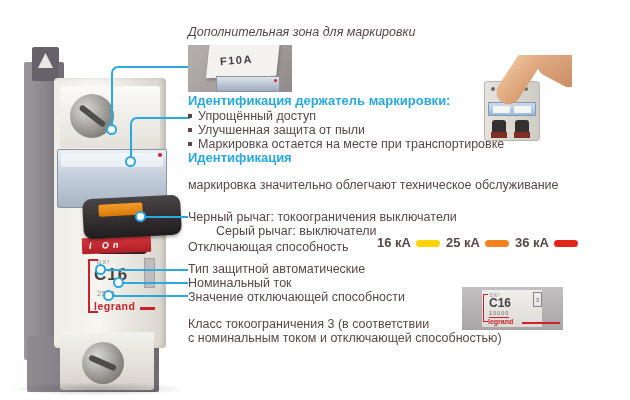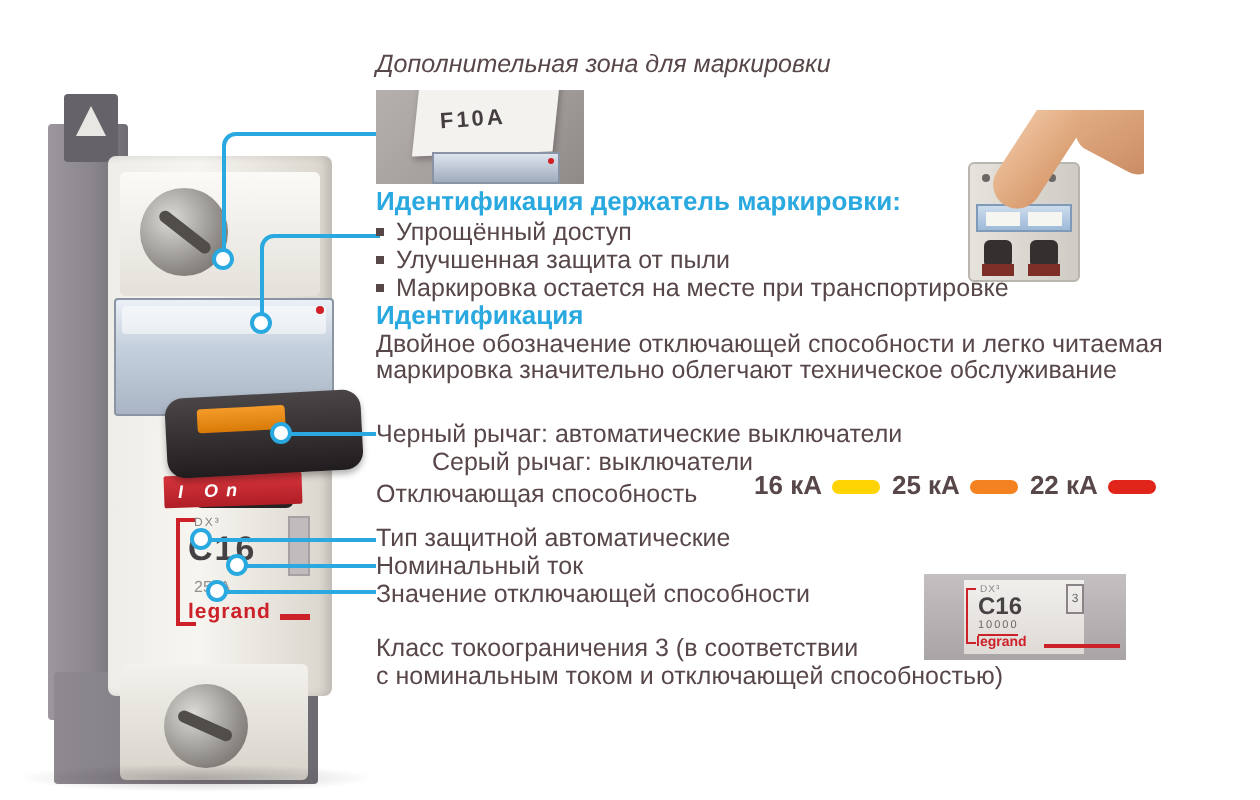--- a/index.html
+++ b/index.html
@@ -202,33 +202,32 @@
   <div class="bullet-row" style="left:188px;top:109px;">
     <span class="blt"></span>
     <span>Упрощённый доступ</span>
   </div>
   <div class="bullet-row" style="left:188px;top:137px;">
     <span class="blt"></span>
     <span>Маркировка остается на месте при транспортировке</span>
   </div>
 
   <div class="h" style="left:188px;top:151px;">Идентификация</div>
-  <div class="t" style="left:188px;top:165px;">Двойное обозначение отключающей способности и легко читаемая</div>
   <div class="t" style="left:188px;top:178px;">маркировка значительно облегчают техническое обслуживание</div>
 
-  <div class="t" style="left:188px;top:210px;">Черный рычаг: автоматические выключатели</div>
+  <div class="t" style="left:188px;top:210px;">Черный рычаг: токоограничения выключатели</div>
   <div class="t" style="left:188px;top:224px;margin-left:28px;">Серый рычаг: выключатели</div>
   <div class="t" style="left:188px;top:240px;">Отключающая способность</div>
 
   <div class="badges">
     <span class="badge-label">16 кА</span>
     <span class="chip" style="background-color: rgb(255, 212, 0);"></span>
     <span class="badge-label">25 кА</span>
     <span class="chip" style="background-color: rgb(245, 130, 32);"></span>
-    <span class="badge-label">22 кА</span>
+    <span class="badge-label">36 кА</span>
     <span class="chip" style="background-color: rgb(225, 37, 27);"></span>
   </div>
 
   <div class="t" style="left:188px;top:262px;">Тип защитной автоматические</div>
   <div class="t" style="left:188px;top:290px;">Значение отключающей способности</div>
   <div class="t" style="left:188px;top:276px;">Номинальный ток</div>
 
   <div class="inset-c16">
     <div class="c16-label"></div>
     <div class="c16-bracket"></div>

